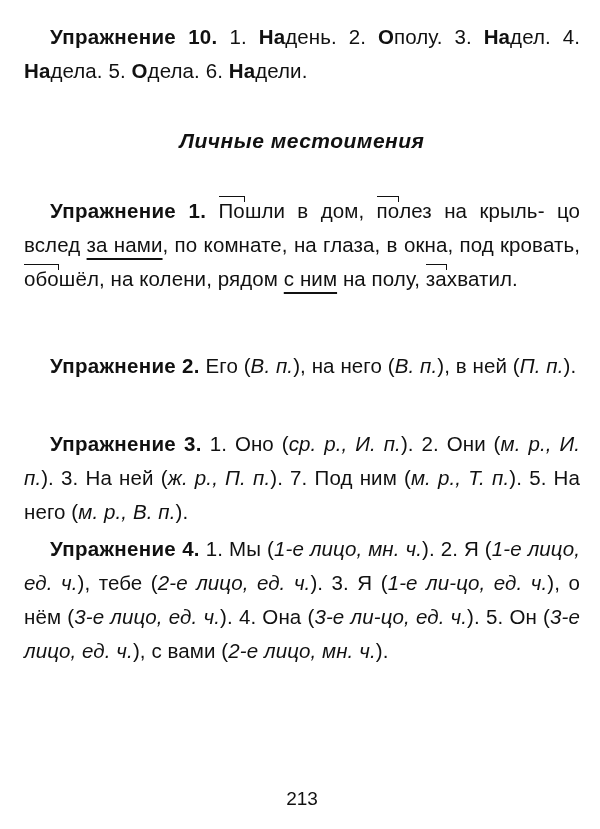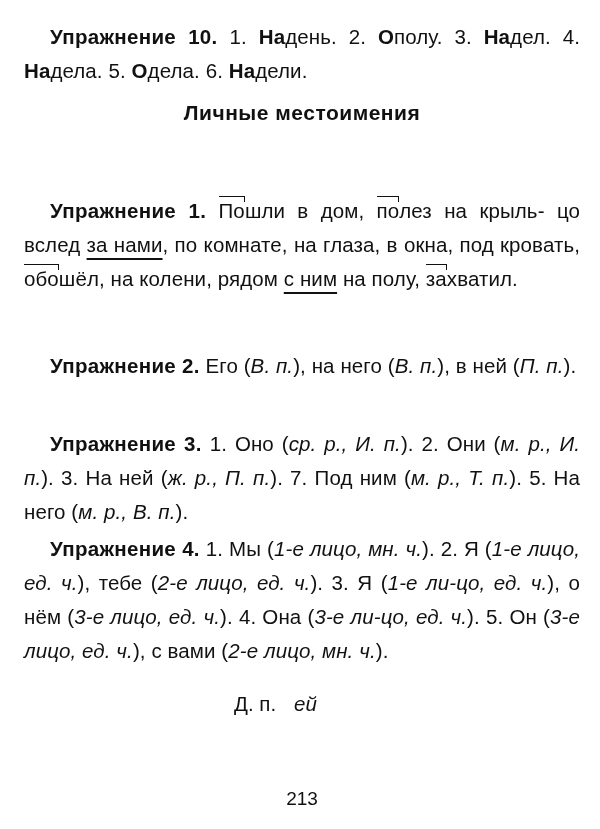--- a/index.html
+++ b/index.html
@@ -107,21 +107,21 @@
   <div class="para" style="top:20px;">
     <span class="ex-title">Упражнение 10.</span>
     <span><span>1.</span> <span class="b">На</span><span>день.</span></span>
     <span><span>2.</span> <span class="b">О</span><span>полу.</span></span>
     <span><span>3.</span> <span class="b">На</span><span>дел.</span></span>
     <span><span>4.</span> <span class="b">На</span><span>дела.</span></span>
     <span><span>5.</span> <span class="b">О</span><span>дела.</span></span>
     <span><span>6.</span> <span class="b">На</span><span>дели.</span></span>
   </div>
 
-  <div class="heading" style="top:96px;">
+  <div class="heading" style="top:124px;font-style:italic;">
     <div>Личные местоимения</div>
   </div>
 
   <div class="para" style="top:194px;">
     <span class="ex-title">Упражнение 1.</span>
     <span class="pref">По</span><span>шли в дом,</span>
     <span class="pref">по</span><span>лез на крыль-</span>
     <span>цо вслед</span>
     <span class="ul">за нами</span><span>, по комнате, на глаза, в окна, под кровать,</span>
     <span class="pref">обо</span><span>шёл, на колени, рядом</span>
@@ -139,22 +139,17 @@
     <span class="ex-title">Упражнение 3.</span>
     <span>1. Оно (</span><span class="i">ср. р., И. п.</span><span>). 2. Они (</span><span class="i">м. р., И. п.</span><span>). 3. На ней (</span><span class="i">ж. р., П. п.</span><span>). 7. Под ним (</span><span class="i">м. р., Т. п.</span><span>). 5. На него (</span><span class="i">м. р., В. п.</span><span>).</span>
   </div>
 
   <div class="para" style="top:532px;">
     <span class="ex-title">Упражнение 4.</span>
     <span>1. Мы (</span><span class="i">1-е лицо, мн. ч.</span><span>). 2. Я (</span><span class="i">1-е лицо, ед. ч.</span><span>), тебе (</span><span class="i">2-е лицо, ед. ч.</span><span>). 3. Я (</span><span class="i">1-е ли-цо, ед. ч.</span><span>), о нём (</span><span class="i">3-е лицо, ед. ч.</span><span>). 4. Она (</span><span class="i">3-е ли-цо, ед. ч.</span><span>). 5. Он (</span><span class="i">3-е лицо, ед. ч.</span><span>), с вами (</span><span class="i">2-е лицо, мн. ч.</span><span>).</span>
   </div>
 
   <div class="ex5">
-    <div class="ex5-row">
-      <span class="ex5-label"></span>
-      <span class="ex5-case">Д. п.</span>
-      <span class="ex5-form">ей</span>
-    </div>
   </div>
 
   <div class="page-number">213</div>
 
 </div>
 
 </body></html>

